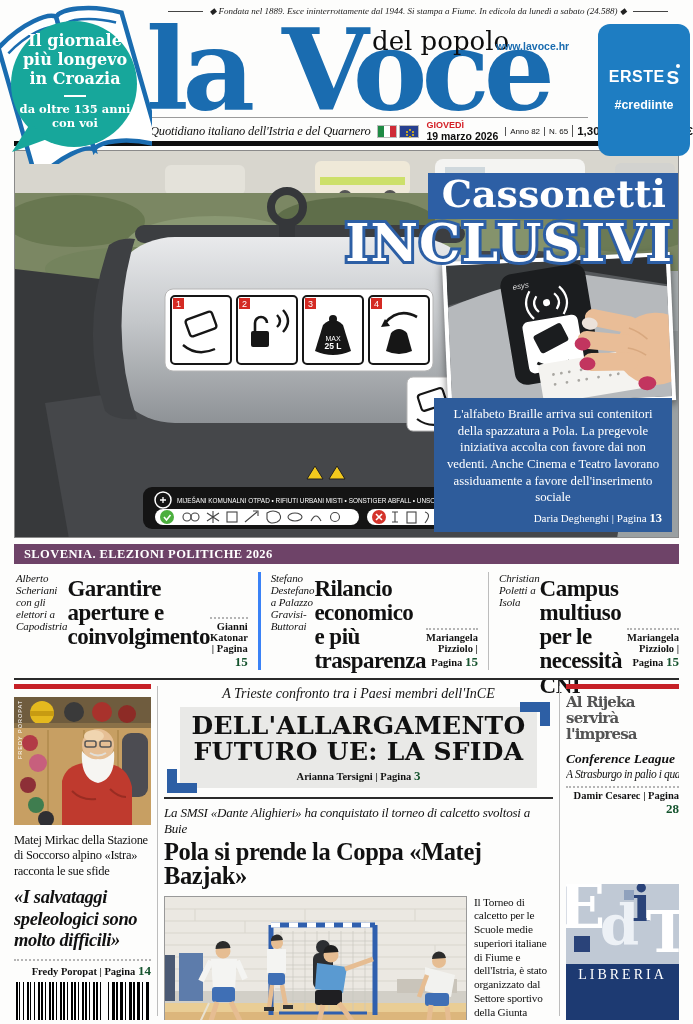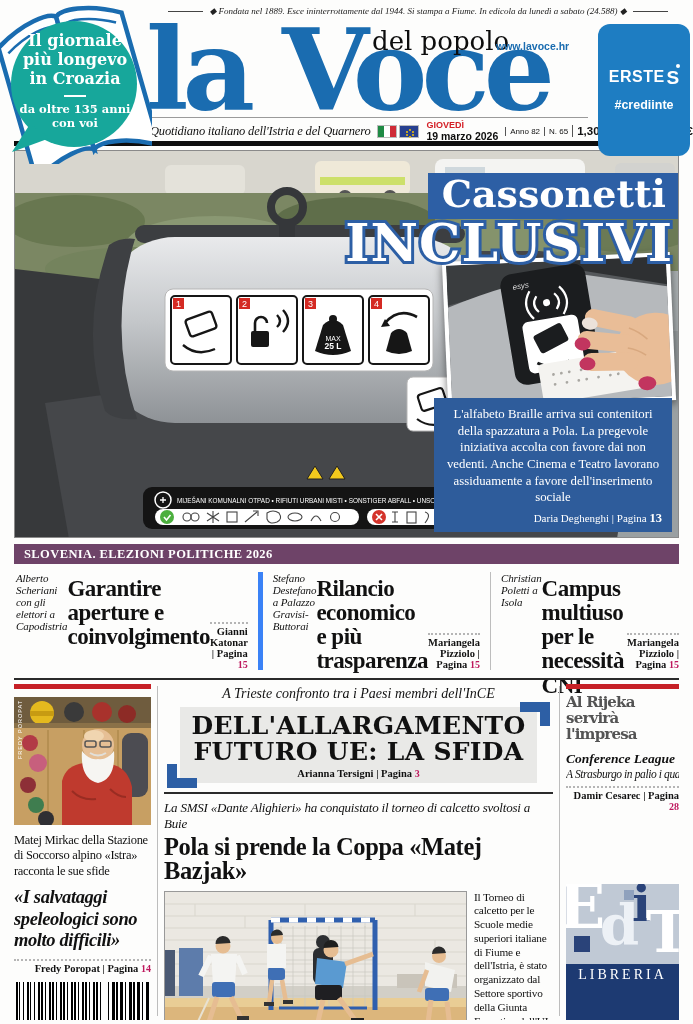--- a/index.html
+++ b/index.html
@@ -64,27 +64,27 @@
   .summary .sm-byline{margin-top:4px;text-align:right;font-size:11px;}
   .summary .sm-byline b{font-size:12.5px;}
 
   
   .slovenia{position:absolute;left:14px;top:544px;width:665px;}
   .sl-band{height:20px;background:#6e4368;color:#fff;display:flex;align-items:center;padding-left:10px;
            font:700 12.5px "Liberation Serif",serif;letter-spacing:.4px;}
   .sl-cols{display:flex;padding-top:8px;height:106px;}
   .sl-col{flex:1;padding:0 10px;display:flex;}
   .sl-col:first-child{padding-left:2px;}
-  .sl-col:nth-child(2){border-left:5px solid #3b82f6;border-right:1px solid #bdbdbd;}
+  .sl-col:nth-child(2){border-left:3px solid #3b82f6;border-right:1px solid #bdbdbd;}
   .sl-col:last-child{padding-right:0;}
   .kicker{font:italic 11px "Liberation Serif",serif;letter-spacing:-.1px;}
   .sl-hl{font:600 23px "Liberation Serif",serif;line-height:1.05;letter-spacing:-.5px;margin-top:5px;}
   .byline{border-top:2px dotted #b5b5b5;margin-top:auto;padding-top:2px;text-align:right;
           font:700 10.5px "Liberation Serif",serif;}
-  .pg{color:#be185d;font-size:10px;}
+  .pg{color:#14532d;font-size:13px;}
   .section-rule{position:absolute;left:14px;top:678px;width:665px;height:2px;background:#2b2b2b;}
 
   
   .red-bar{height:4.5px;background:#c62026;width:100%;}
   .bl{position:absolute;left:14px;top:684px;width:137px;height:336px;display:flex;flex-direction:column;overflow:hidden;}
   .vd{position:absolute;width:1px;height:330px;top:686px;background:#bdbdbd;}
   .bc{position:absolute;left:164px;top:684px;width:389px;height:336px;overflow:hidden;}
   .brc{position:absolute;left:566px;top:684px;width:113px;height:336px;display:flex;flex-direction:column;overflow:hidden;}
 
   .photo-rescuer{margin-top:8px;height:128px;}

